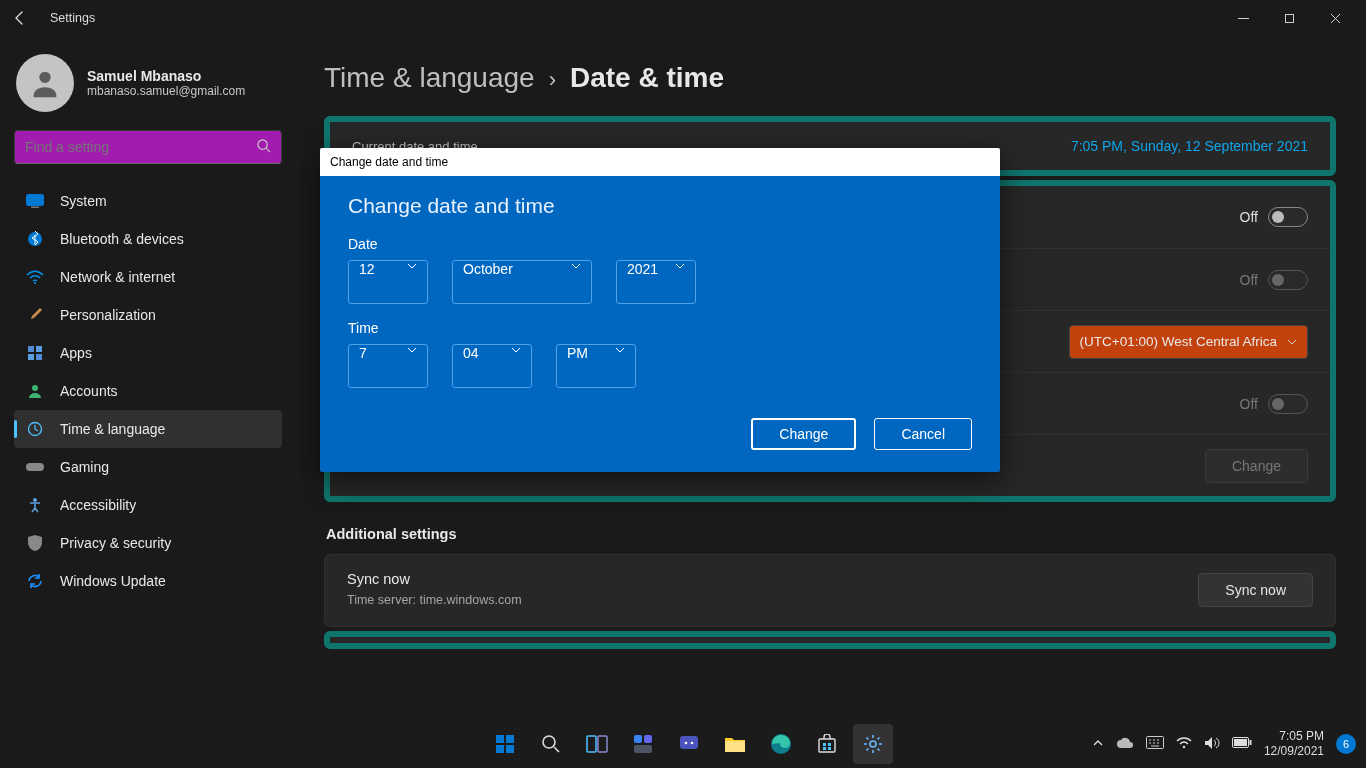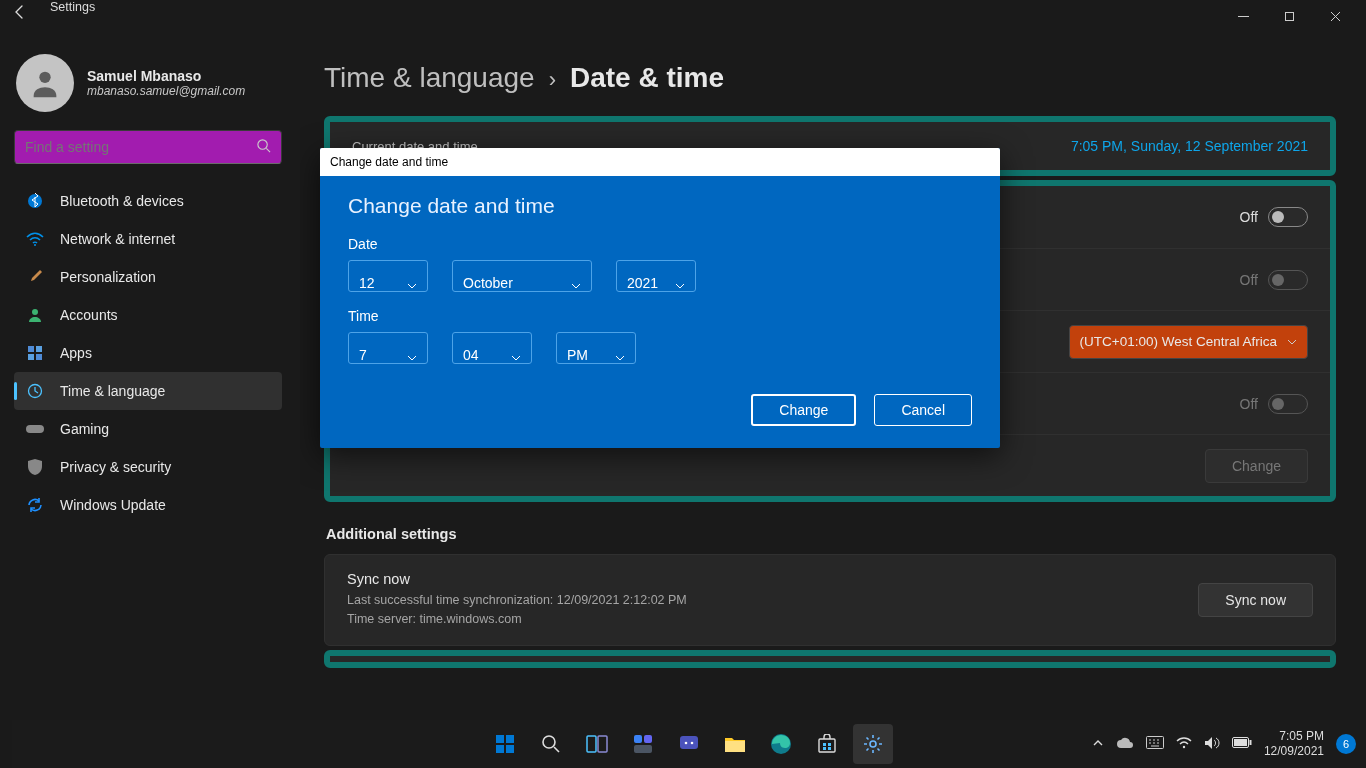--- a/index.html
+++ b/index.html
@@ -1,35 +1,35 @@
 <!DOCTYPE html>
 <html><head>
 <meta charset="utf-8">
 <style>
 * { margin: 0; padding: 0; box-sizing: border-box; font-family: "Segoe UI", Arial, sans-serif; }
 html, body { width: 1366px; height: 768px; overflow: hidden; background: #1a1a1a; color: #e8e8e8; }
 
 
-.titlebar { height: 36px; display: flex; padding: 0 8px; color: #ddd; }
+.titlebar { height: 36px; display: flex; align-items: center; padding: 0 8px; color: #ddd; }
 .titlebar .back { width: 24px; height: 24px; display: flex; align-items: center; justify-content: center; margin-right: 18px; cursor: pointer; }
 .titlebar .title { font-size: 12.5px; }
 .titlebar .spacer { flex: 1; }
 .titlebar .winbtn { width: 46px; height: 32px; display: flex; align-items: center; justify-content: center; cursor: pointer; color: #ccc; }
 
 
 .app { display: flex; height: calc(768px - 36px - 48px); }
 .sidebar { width: 300px; padding: 10px 6px 10px 14px; }
 .content { flex: 1; padding: 8px 30px 0 24px; position: relative; overflow: hidden; }
 
 
 .profile { display: flex; align-items: center; gap: 13px; margin: 8px 0 18px 2px; }
 .avatar { width: 58px; height: 58px; border-radius: 50%; background: #c4c4c4; display: flex; align-items: center; justify-content: center; }
 .avatar svg { width: 34px; height: 34px; fill: #5c5c5c; }
 .profile .name { font-size: 14px; font-weight: 600; }
-.profile .email { font-size: 12px; color: #c8c8c8; font-style: italic; }
+.profile .email { font-size: 12px; color: #c8c8c8; }
 
 .searchbox { display: flex; align-items: center; background: #a21caf; border: 1px solid #3a3a3a; border-radius: 4px; height: 34px; padding: 0 10px; margin: 0 12px 18px 0; position: relative; border-bottom: 1px solid #6b6b6b;}
 .searchbox input { flex: 1; background: transparent; border: none; outline: none; color: #ddd; font-size: 14px; }
 .searchbox .sicon { color: #ccc; }
 
 .navlist { list-style: none; }
 .navlist li { display: flex; align-items: center; gap: 16px; height: 38px; padding: 0 12px; font-size: 14px; border-radius: 4px; cursor: pointer; margin-right: 12px; position: relative; }
 .navlist li.active { background: #303030; }
 .navlist li.active::before { content: ""; position: absolute; left: 0; top: 10px; bottom: 10px; width: 3px; background: #4cc2ff; border-radius: 2px; }
 .navicon { width: 18px; height: 18px; display: inline-flex; align-items: center; justify-content: center; }
@@ -66,21 +66,21 @@
 .sync-card .h { font-size: 14.5px; margin-bottom: 4px; }
 .sync-card .sub { font-size: 12.5px; color: #a5a5a5; line-height: 1.5; }
 
 
 .dialog { position: absolute; left: 20px; top: 112px; width: 680px; background: #0067c0; border-radius: 2px; box-shadow: 0 8px 30px rgba(0,0,0,.6); color: #fff; overflow: hidden; }
 .dialog .dtitlebar { background: #fff; color: #000; font-size: 12px; padding: 7px 10px; }
 .dialog .dbody { padding: 18px 28px 22px 28px; }
 .dialog .dh { font-size: 21px; font-weight: 400; color: #e8f2ff; margin-bottom: 18px; }
 .dialog .fieldlabel { font-size: 14px; margin: 8px 0 8px 0; }
 .dialog .selrow { display: flex; gap: 24px; margin-bottom: 10px; }
-.dsel { border: 1px solid #4da3e8; border-radius: 3px; height: 32px; display: flex; align-items: flex-end; justify-content: space-between; padding: 0 10px; font-size: 14px; background: #0067c0; cursor: pointer; }
+.dsel { border: 1px solid #4da3e8; border-radius: 3px; height: 44px; display: flex; align-items: flex-start; justify-content: space-between; padding: 0 10px; font-size: 14px; background: #0067c0; cursor: pointer; }
 .dsel.w80 { width: 80px; }
 .dsel.w140 { width: 140px; }
 .dialog .actions { display: flex; justify-content: flex-end; gap: 18px; margin-top: 30px; }
 .dbtn { border: 1px solid #fff; background: transparent; color: #fff; height: 32px; padding: 0 26px; font-size: 14px; border-radius: 3px; cursor: pointer; }
 .dbtn.primary { border: 2px solid #fff; }
 
 
 .taskbar { position: fixed; bottom: 0; left: 12px; right: 0; height: 48px; background: #1b1b1b; display: flex; align-items: center; }
 .taskbar .center { position: absolute; left: 50%; transform: translateX(-50%); display: flex; gap: 6px; }
 .ticon { width: 40px; height: 40px; display: flex; align-items: center; justify-content: center; border-radius: 4px; cursor: pointer; }
@@ -141,20 +141,29 @@
         <svg width="15" height="15" viewBox="0 0 16 16">
             <circle cx="7" cy="7" r="5" stroke="#ccc" fill="none" stroke-width="1.2"></circle>
             <path d="M11 11l4 4" stroke="#ccc" stroke-width="1.2"></path>
           </svg>
       </span>
     </div>
 
     <ul class="navlist">
       <li>
           <span class="navicon">
+            <svg width="18" height="14" viewBox="0 0 18 14">
+              <rect x="0.5" y="0.5" width="17" height="11" rx="1.5" fill="#0078d4" stroke="#0078d4"></rect>
+              <rect x="5" y="12.5" width="8" height="1.5" fill="#777"></rect>
+            </svg>
+          </span>
+          <span>System</span>
+        </li>
+      <li>
+          <span class="navicon">
             <svg width="16" height="16" viewBox="0 0 16 16">
               <circle cx="8" cy="8" r="7" fill="#0078d4"></circle>
               <path d="M8 3v10l3-3-6-4 6-4-3-3" stroke="#fff" stroke-width="1" fill="none" stroke-linejoin="round" transform="translate(0 1)"></path>
             </svg>
           </span>
           <span>Bluetooth &amp; devices</span>
         </li>
       <li>
           <span class="navicon">
             <svg width="18" height="14" viewBox="0 0 18 14">
@@ -164,57 +173,66 @@
           </span>
           <span>Network &amp; internet</span>
         </li>
       <li>
           <span class="navicon">
             <svg width="16" height="16" viewBox="0 0 16 16">
               <path d="M13 1l2 2-8 8-3 1 1-3z" fill="#c88a4b"></path>
             </svg>
           </span>
           <span>Personalization</span>
-        </li>
-      <li>
-          <span class="navicon">
-            <svg width="16" height="16" viewBox="0 0 16 16">
-              <circle cx="8" cy="5" r="3" fill="#3cb371"></circle>
-              <path d="M2 15c0-3 3-5 6-5s6 2 6 5" fill="#3cb371"></path>
-            </svg>
-          </span>
-          <span>Accounts</span>
         </li>
       <li>
           <span class="navicon">
             <svg width="16" height="16" viewBox="0 0 16 16">
               <rect x="1" y="1" width="6" height="6" fill="#4f8bd6"></rect>
               <rect x="9" y="1" width="6" height="6" fill="#5aa0e0"></rect>
               <rect x="1" y="9" width="6" height="6" fill="#5aa0e0"></rect>
               <rect x="9" y="9" width="6" height="6" fill="#4f8bd6"></rect>
             </svg>
           </span>
           <span>Apps</span>
         </li>
+      <li>
+          <span class="navicon">
+            <svg width="16" height="16" viewBox="0 0 16 16">
+              <circle cx="8" cy="5" r="3" fill="#3cb371"></circle>
+              <path d="M2 15c0-3 3-5 6-5s6 2 6 5" fill="#3cb371"></path>
+            </svg>
+          </span>
+          <span>Accounts</span>
+        </li>
       <li class="active">
           <span class="navicon">
             <svg width="16" height="16" viewBox="0 0 16 16">
               <circle cx="8" cy="8" r="6.5" fill="none" stroke="#4cc2ff" stroke-width="1.3"></circle>
               <path d="M8 4v4l3 2" stroke="#4cc2ff" fill="none" stroke-width="1.3"></path>
             </svg>
           </span>
           <span>Time &amp; language</span>
         </li>
       <li>
           <span class="navicon">
             <svg width="18" height="12" viewBox="0 0 18 12">
               <rect x="0" y="2" width="18" height="8" rx="4" fill="#888"></rect>
             </svg>
           </span>
           <span>Gaming</span>
+        </li>
+      <li>
+          <span class="navicon">
+            <svg width="16" height="16" viewBox="0 0 16 16">
+              <circle cx="8" cy="3" r="2" fill="#5aa0e0"></circle>
+              <path d="M3 6h10M8 6v5l-3 4M8 11l3 4" stroke="#5aa0e0" stroke-width="1.5" fill="none"></path>
+            </svg>
+          </span>
+          <span>Accessibility</span>
         </li>
       <li>
           <span class="navicon">
             <svg width="14" height="16" viewBox="0 0 14 16">
               <path d="M7 0l7 2v5c0 5-3 8-7 9-4-1-7-4-7-9V2z" fill="#888"></path>
             </svg>
           </span>
           <span>Privacy &amp; security</span>
         </li>
       <li>
@@ -276,21 +294,20 @@
         <span></span>
         <button class="btn-grey disabled">Change</button>
       </div>
     </div>
 
     <div class="section-title">Additional settings</div>
 
     <div class="sync-card">
       <div>
         <div class="h">Sync now</div>
-        <div class="sub">Last successful time synchronization: 12/09/2021 2:12:02 PM</div>
         <div class="sub">Time server: time.windows.com</div>
       </div>
       <button class="btn-grey">Sync now</button>
     </div>
 
     <div class="card" style="margin-top:4px;height:18px;"></div>
 
     <div class="dialog">
       <div class="dtitlebar">Change date and time</div>
       <div class="dbody">

